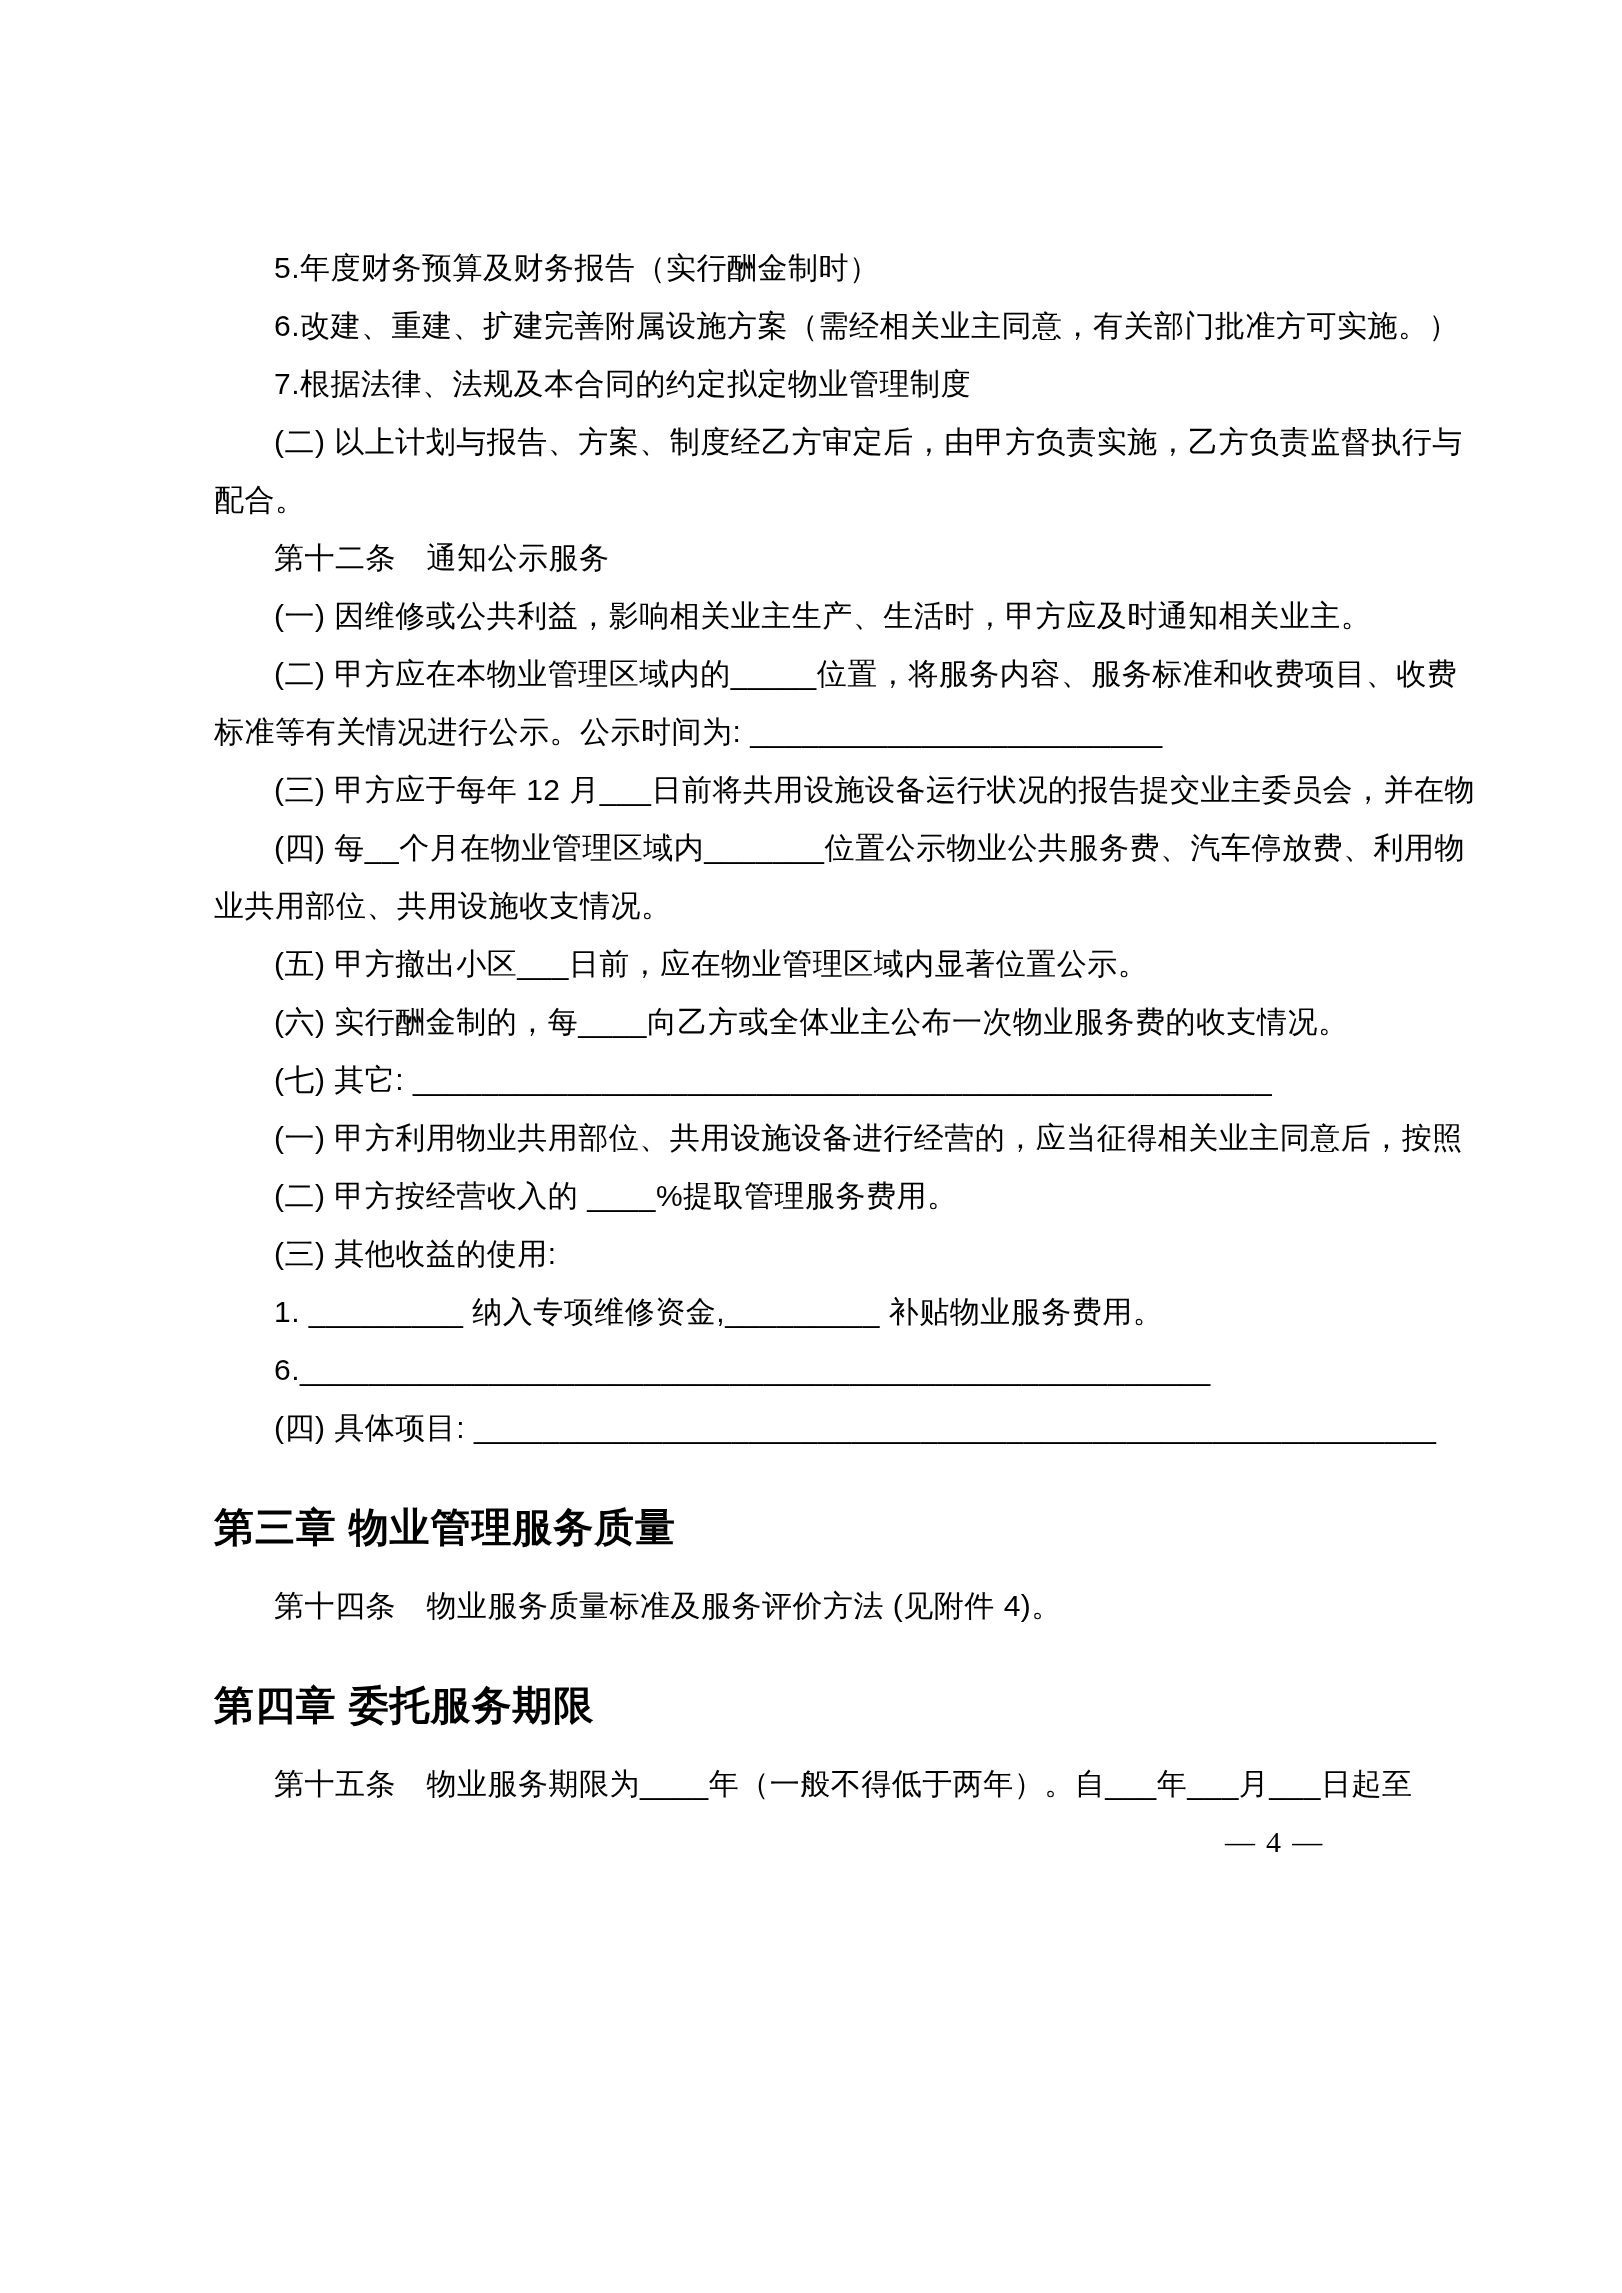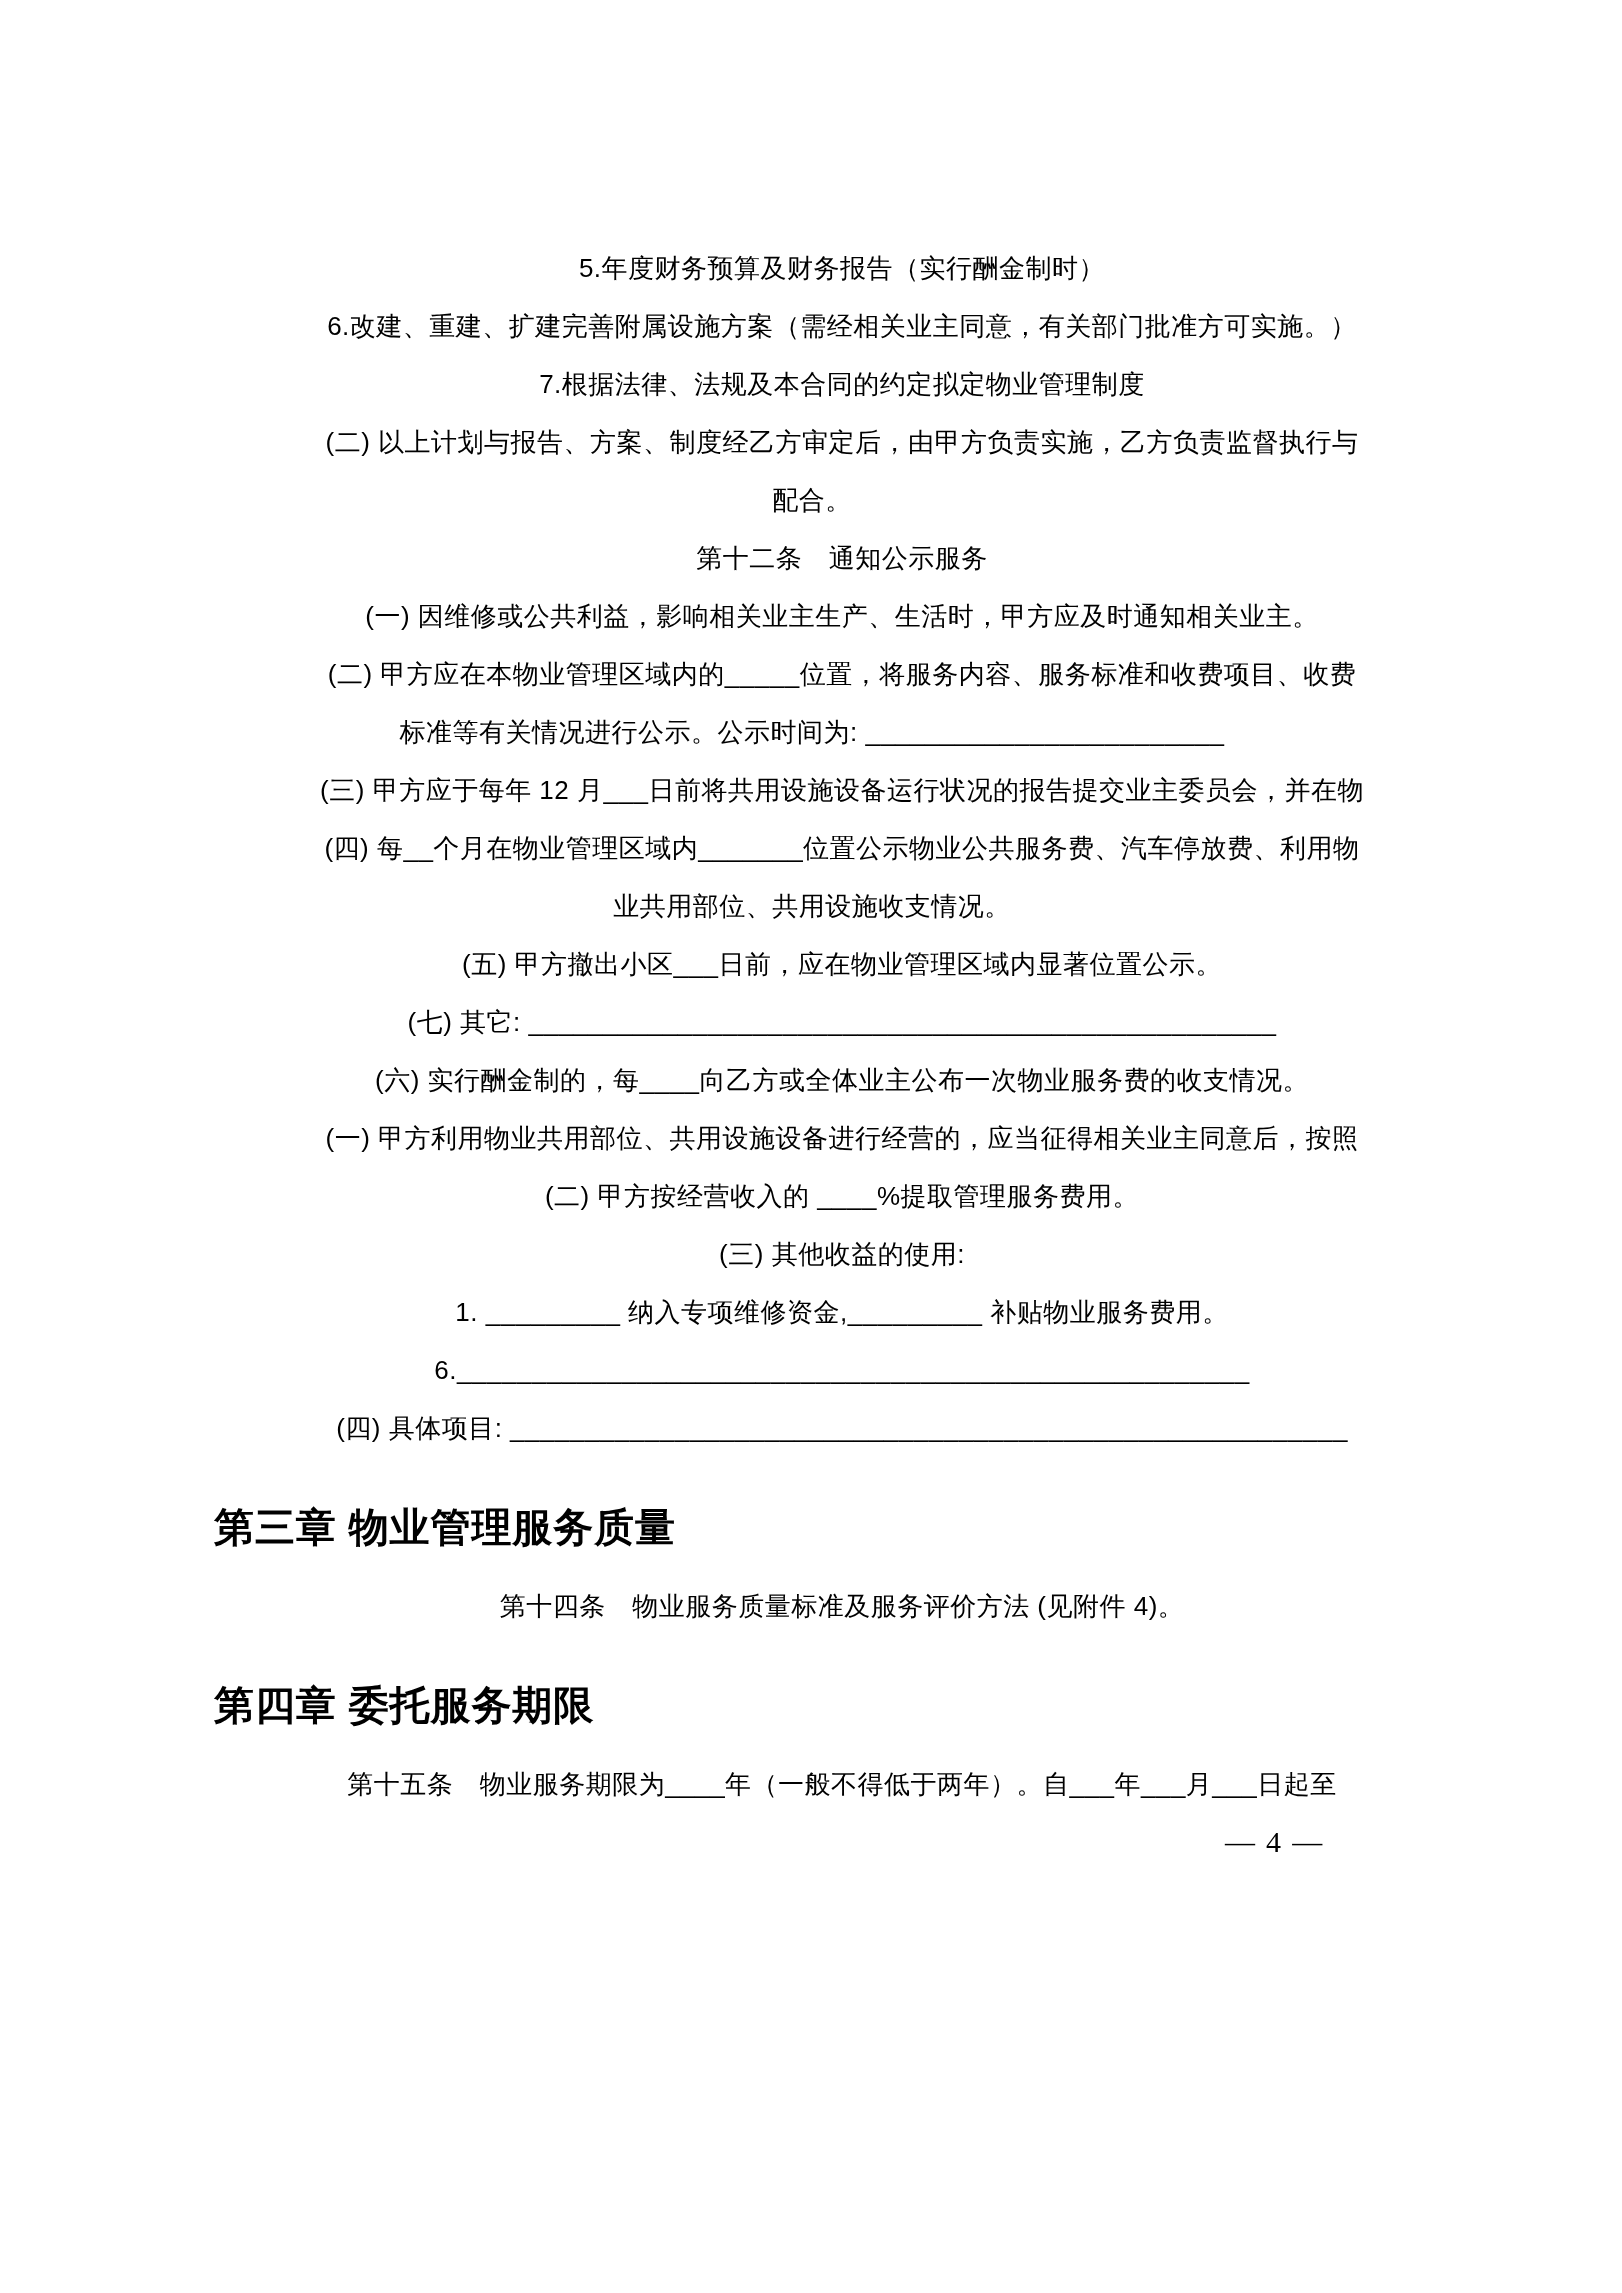--- a/index.html
+++ b/index.html
@@ -15,25 +15,24 @@
     color: #000000;
     overflow: hidden;
   }
   .page {
     position: absolute;
     left: 214px;
     top: 239px;
     width: 1196px;
   }
   .ln {
-    font-size: 26px;
+    font-size: 30px;
     line-height: 58px;
     white-space: nowrap;
     letter-spacing: 0.5px;
-    text-align: center;
   }
   .ind {
     padding-left: 60px;   
   }
   .chapter {
     font-size: 40px;
     line-height: 64px;
     font-weight: bold;
     text-align: left;
     white-space: nowrap;
@@ -60,22 +59,22 @@
   <div class="ln ind">(二) 以上计划与报告、方案、制度经乙方审定后，由甲方负责实施，乙方负责监督执行与</div>
   <div class="ln">配合。</div>
   <div class="ln ind">第十二条　通知公示服务</div>
   <div class="ln ind">(一) 因维修或公共利益，影响相关业主生产、生活时，甲方应及时通知相关业主。</div>
   <div class="ln ind">(二) 甲方应在本物业管理区域内的_____位置，将服务内容、服务标准和收费项目、收费</div>
   <div class="ln">标准等有关情况进行公示。公示时间为: ________________________</div>
   <div class="ln ind">(三) 甲方应于每年 12 月___日前将共用设施设备运行状况的报告提交业主委员会，并在物</div>
   <div class="ln ind">(四) 每__个月在物业管理区域内_______位置公示物业公共服务费、汽车停放费、利用物</div>
   <div class="ln">业共用部位、共用设施收支情况。</div>
   <div class="ln ind">(五) 甲方撤出小区___日前，应在物业管理区域内显著位置公示。</div>
+  <div class="ln ind">(六) 实行酬金制的，每____向乙方或全体业主公布一次物业服务费的收支情况。</div>
   <div class="ln ind">(七) 其它: __________________________________________________</div>
-  <div class="ln ind">(六) 实行酬金制的，每____向乙方或全体业主公布一次物业服务费的收支情况。</div>
   <div class="ln ind">(一) 甲方利用物业共用部位、共用设施设备进行经营的，应当征得相关业主同意后，按照</div>
   <div class="ln ind">(二) 甲方按经营收入的 ____%提取管理服务费用。</div>
   <div class="ln ind">(三) 其他收益的使用:</div>
   <div class="ln ind">1. _________ 纳入专项维修资金,_________ 补贴物业服务费用。</div>
   <div class="ln ind">6._____________________________________________________</div>
   <div class="ln ind">(四) 具体项目: ________________________________________________________</div>
   <div class="chapter">第三章 物业管理服务质量</div>
   <div class="ln ind">第十四条　物业服务质量标准及服务评价方法 (见附件 4)。</div>
   <div class="chapter">第四章 委托服务期限</div>
   <div class="ln ind">第十五条　物业服务期限为____年（一般不得低于两年）。自___年___月___日起至</div>

